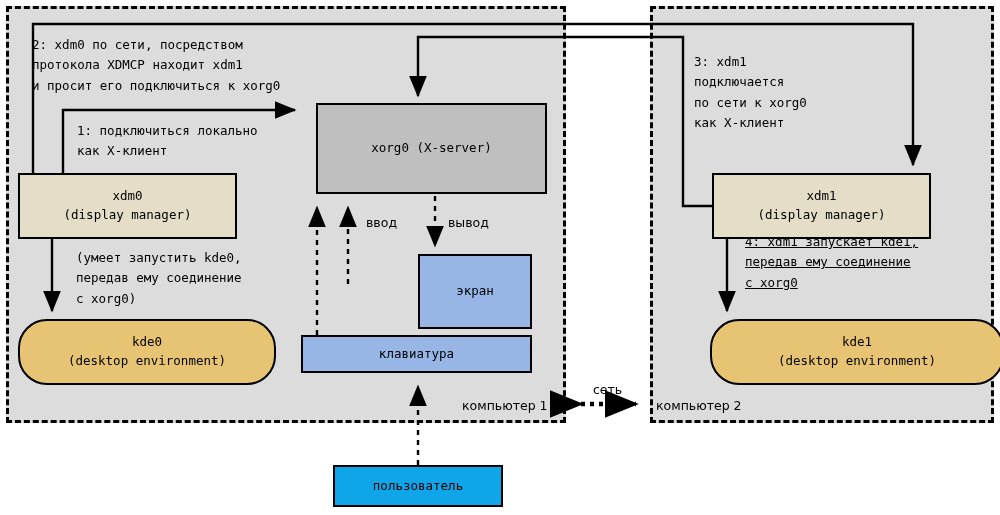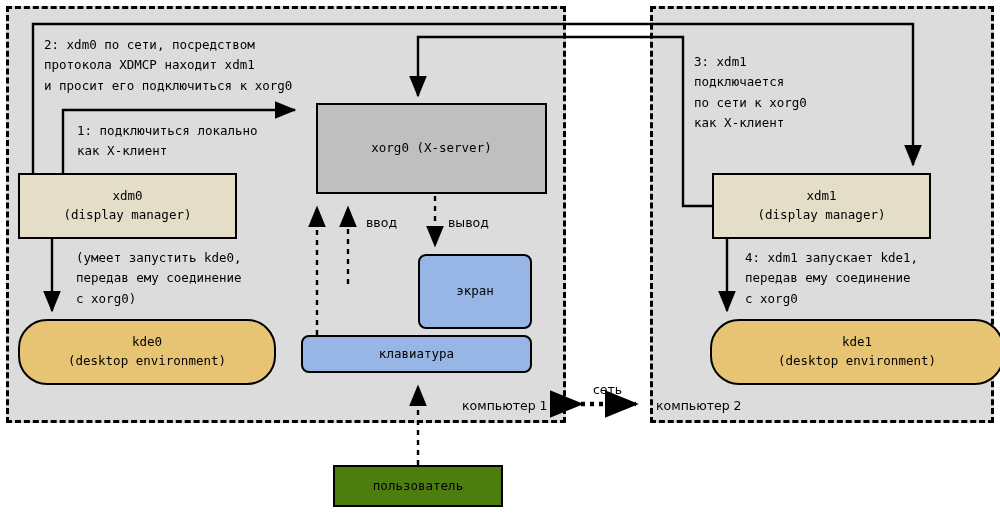--- a/index.html
+++ b/index.html
@@ -9,22 +9,22 @@
   .dashbox{position:absolute;background:#dcdcdc;border:3px dashed #000;box-sizing:border-box;}
   .comp-label{position:absolute;font-size:12.5px;color:#000;white-space:nowrap;font-family:"DejaVu Sans","Liberation Sans",sans-serif;}
 
   .box{position:absolute;box-sizing:border-box;border:2px solid #000;display:flex;
        flex-direction:column;align-items:center;justify-content:center;
        font-size:12.5px;line-height:1.5;color:#000;text-align:center;}
   .box span{display:block;white-space:nowrap;}
   .c-xorg{background:#bfbfbf;}
   .c-xdm{background:#e4ddc8;}
   .c-kde{background:#e6c473;border-radius:29px;}
-  .c-dev{background:#97b6e6;border-radius:8px;}
-  .c-user{background:#4d7c0f;}
+  .c-dev{background:#97b6e6;}
+  .c-user{background:#0ea5e9;}
 
   .note{position:absolute;font-size:12.5px;line-height:1.62;color:#000;white-space:pre;
         font-family:"DejaVu Sans Mono","Liberation Mono",monospace;}
   .iolabel{position:absolute;font-size:12.5px;color:#000;white-space:nowrap;
         font-family:"DejaVu Sans","Liberation Sans",sans-serif;}
   .netlabel{position:absolute;font-size:12.5px;color:#000;white-space:nowrap;
         font-family:"DejaVu Sans","Liberation Sans",sans-serif;}
 
   svg.ovl{position:absolute;left:0;top:0;width:1000px;height:515px;pointer-events:none;}
 </style>
@@ -33,33 +33,33 @@
 
 <div id="stage">
 
   <div class="dashbox" style="left:6px;top:6px;width:560px;height:417px;"></div>
   <div class="dashbox" style="left:650px;top:6px;width:344px;height:417px;"></div>
 
   <div class="comp-label" style="left:462px;top:398px;">компьютер 1</div>
   <div class="comp-label" style="left:656px;top:398px;">компьютер 2</div>
   <div class="netlabel" style="left:593px;top:382px;">сеть</div>
 
-  <div class="note" style="left:44px;top:35px;">2: xdm0 по сети, посредством
+  <div class="note" style="left:32px;top:35px;">2: xdm0 по сети, посредством
 протокола XDMCP находит xdm1
 и просит его подключиться к xorg0</div>
   <div class="note" style="left:77px;top:121px;">1: подключиться локально
 как X-клиент</div>
   <div class="note" style="left:44px;top:248px;margin-left:32px;">(умеет запустить kde0,
 передав ему соединение
 с xorg0)</div>
   <div class="note" style="left:694px;top:52px;">3: xdm1
 подключается
 по сети к xorg0
 как X-клиент</div>
-  <div class="note" style="left:745px;top:248px;">4: xdm1 запускает kde1,
+  <div class="note" style="left:745px;top:232px;text-decoration:underline;">4: xdm1 запускает kde1,
 передав ему соединение
 с xorg0</div>
 
   <div class="box c-xorg" style="left:316px;top:103px;width:231px;height:91px;">
     <span>xorg0 (X-server)</span>
   </div>
 
   <div class="box c-xdm" style="left:18px;top:173px;width:219px;height:66px;">
     <span>xdm0</span>
     <span>(display manager)</span>

